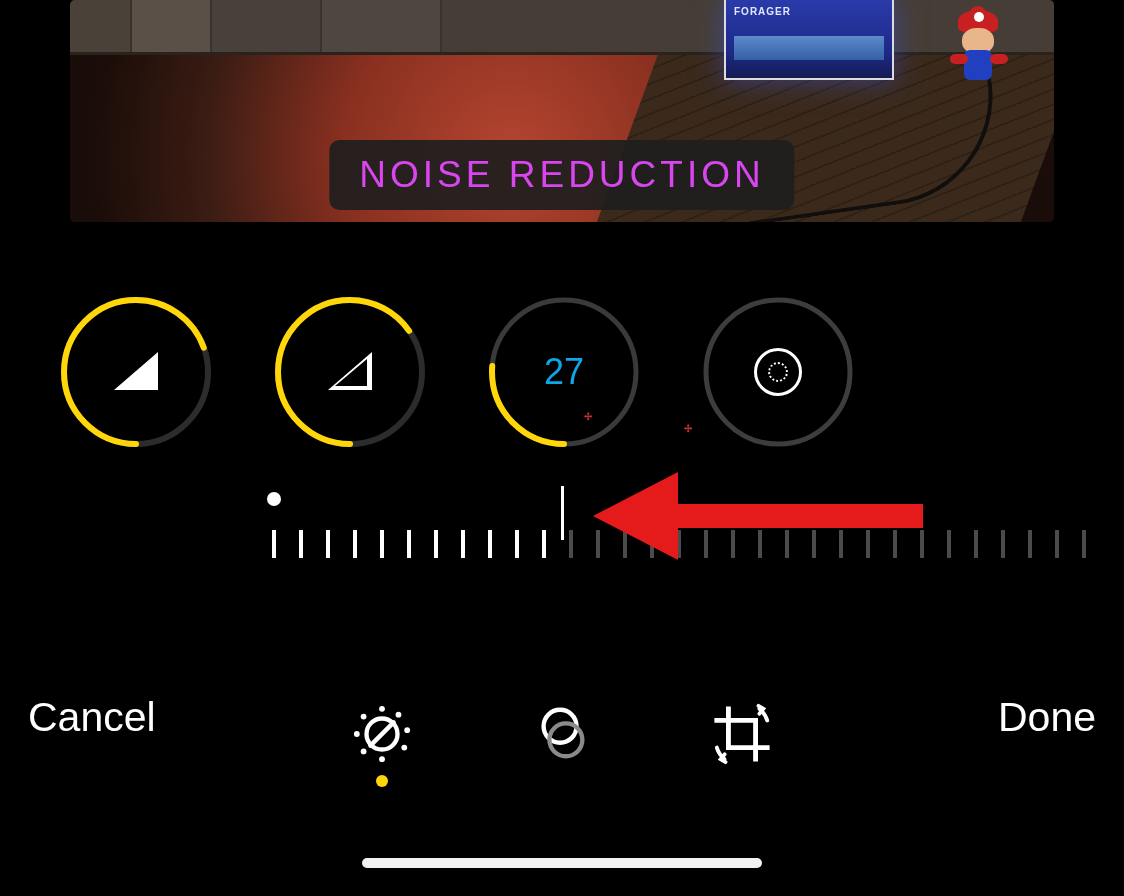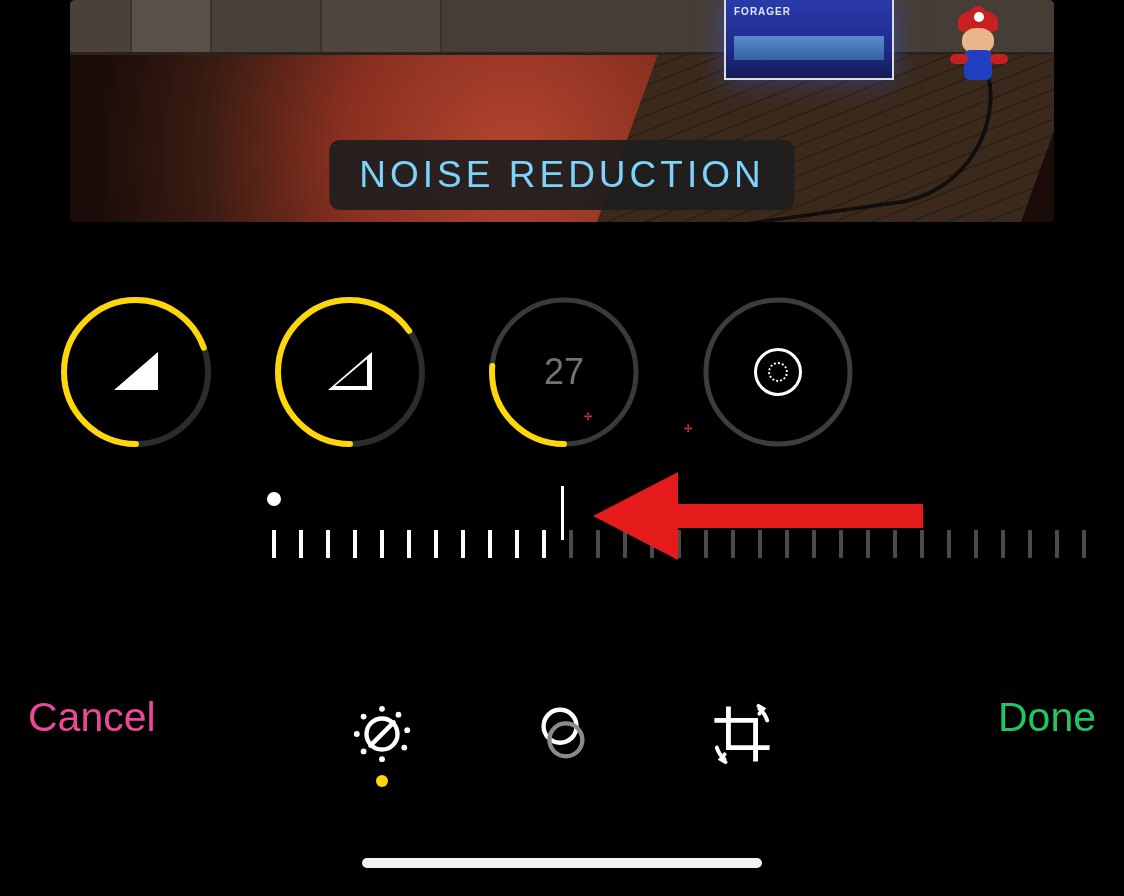--- a/index.html
+++ b/index.html
@@ -88,39 +88,39 @@
     position:absolute;left:16px;top:2px;width:10px;height:10px;
     background:#fff;border-radius:50%;
   }
 
   
   .overlay-label{
     position:absolute;left:50%;top:140px;transform:translateX(-50%);
     background:rgba(30,30,30,.92);
     padding:14px 30px;border-radius:10px;
     font-size:37px;font-weight:500;letter-spacing:4px;
-    color:#7dd3fc;white-space:nowrap;
+    color:#d946ef;white-space:nowrap;
   }
 
   
   .dials{
     position:absolute;top:296px;left:60px;width:1004px;height:160px;
     display:flex;gap:62px;
   }
   .dial{
     width:152px;height:152px;position:relative;flex-shrink:0;
     border-radius:50%;
     display:flex;align-items:center;justify-content:center;
     cursor:pointer;
   }
   .dial svg.ring{position:absolute;inset:0;}
   .dial.active{
     
   }
-  .dial .centerval{color:#737373;font-size:36px;font-weight:400;}
+  .dial .centerval{color:#0ea5e9;font-size:36px;font-weight:400;}
   .tri{width:44px;height:40px;position:relative;}
   .tri.filled::before{
     content:"";position:absolute;width:0;height:0;left:0;top:0;
     border-left:44px solid transparent;
     border-bottom:38px solid #ffffff;
   }
   .tri.outline::before{
     content:"";position:absolute;width:0;height:0;right:0;top:0;
     border-left:44px solid transparent;
     border-bottom:38px solid #ffffff;
@@ -186,25 +186,25 @@
   }
   .tabbar .tab{
     width:70px;height:70px;display:flex;align-items:center;justify-content:center;
     cursor:pointer;position:relative;
   }
   .tabbar .tab.sel::after{
     content:"";position:absolute;left:50%;bottom:-18px;transform:translateX(-50%);
     width:12px;height:12px;border-radius:50%;background:#ffd60a;
   }
   .cancel{
-    position:absolute;left:28px;top:694px;font-size:41px;color:#ec4899;
+    position:absolute;left:28px;top:694px;font-size:41px;color:#ffffff;
     font-weight:400;cursor:pointer;
   }
   .done{
-    position:absolute;right:28px;top:694px;font-size:41px;color:#22c55e;
+    position:absolute;right:28px;top:694px;font-size:41px;color:#ffffff;
     font-weight:400;cursor:pointer;
   }
 
   
   .ico-adjust{width:62px;height:62px;}
   .ico-filters{width:62px;height:62px;}
   .ico-crop{width:62px;height:62px;}
 
   
   .home-indicator{

